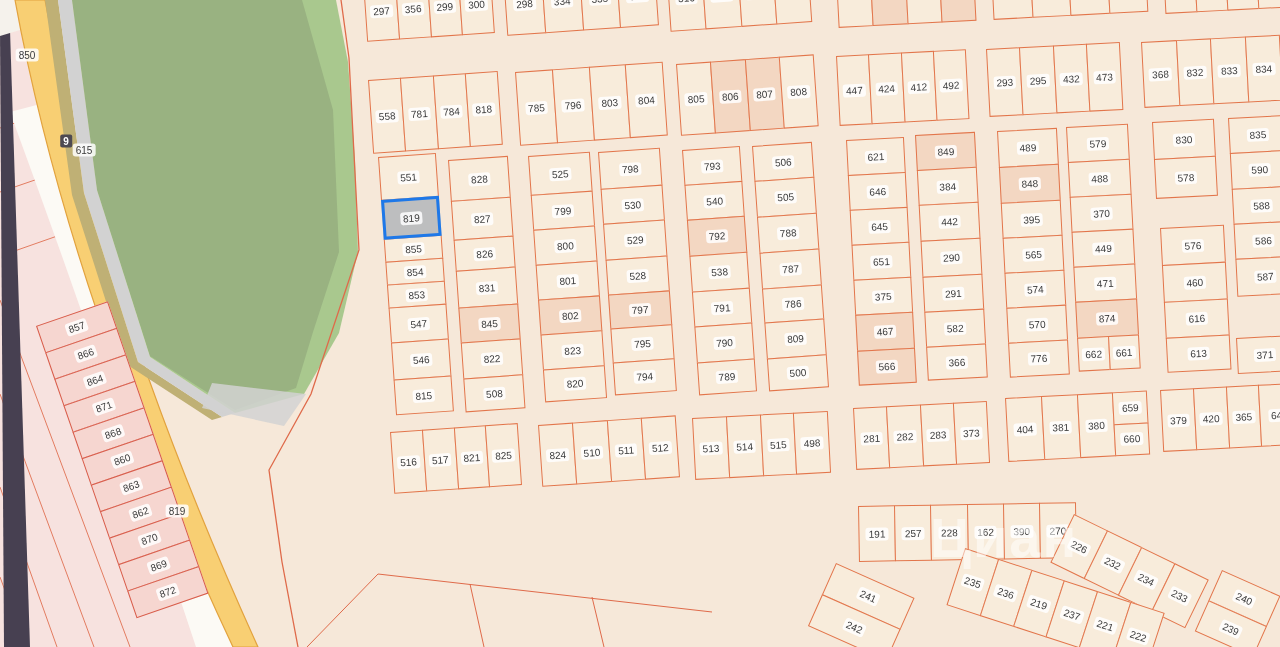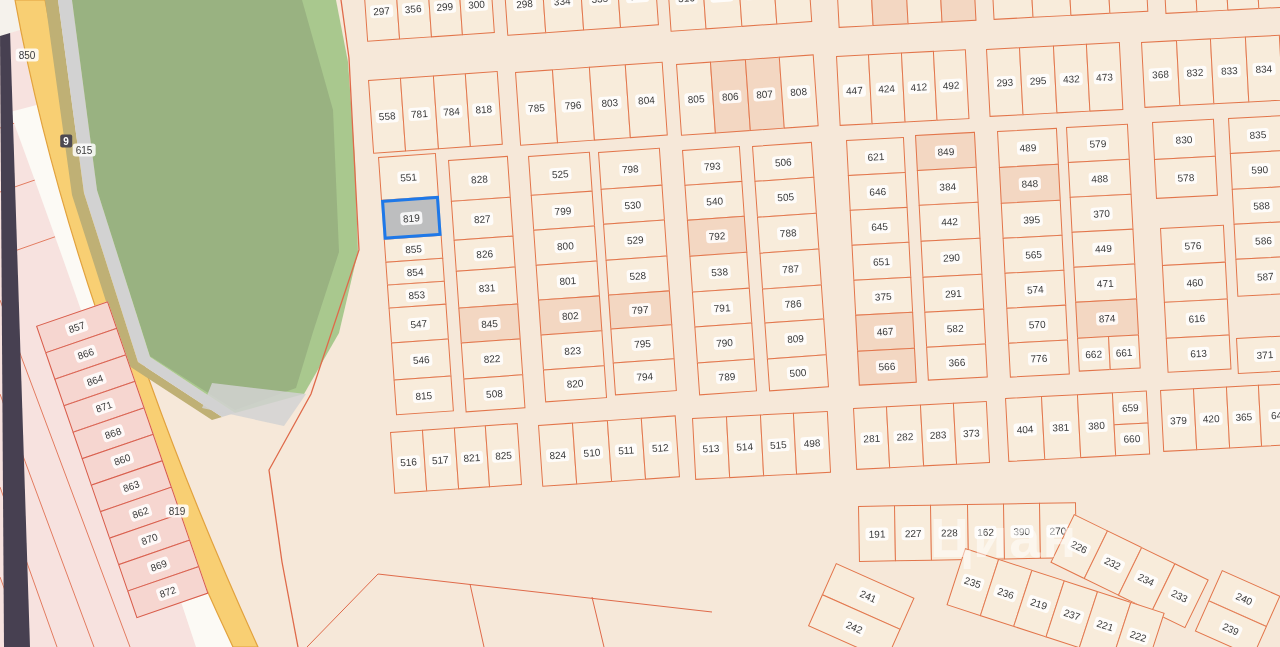--- a/index.html
+++ b/index.html
@@ -593,21 +593,21 @@
         </div>
         <div class="plot">
           <span class="lbl">64</span>
         </div>
       </div>
       <div class="block row" style="left: 858px; top: 506px; width: 218px; height: 56px; transform: rotate(-1deg);">
         <div class="plot">
           <span class="lbl">191</span>
         </div>
         <div class="plot">
-          <span class="lbl">227</span>
+          <span class="lbl">257</span>
         </div>
         <div class="plot">
           <span class="lbl">228</span>
         </div>
         <div class="plot">
           <span class="lbl">162</span>
         </div>
         <div class="plot">
           <span class="lbl">390</span>
         </div>

